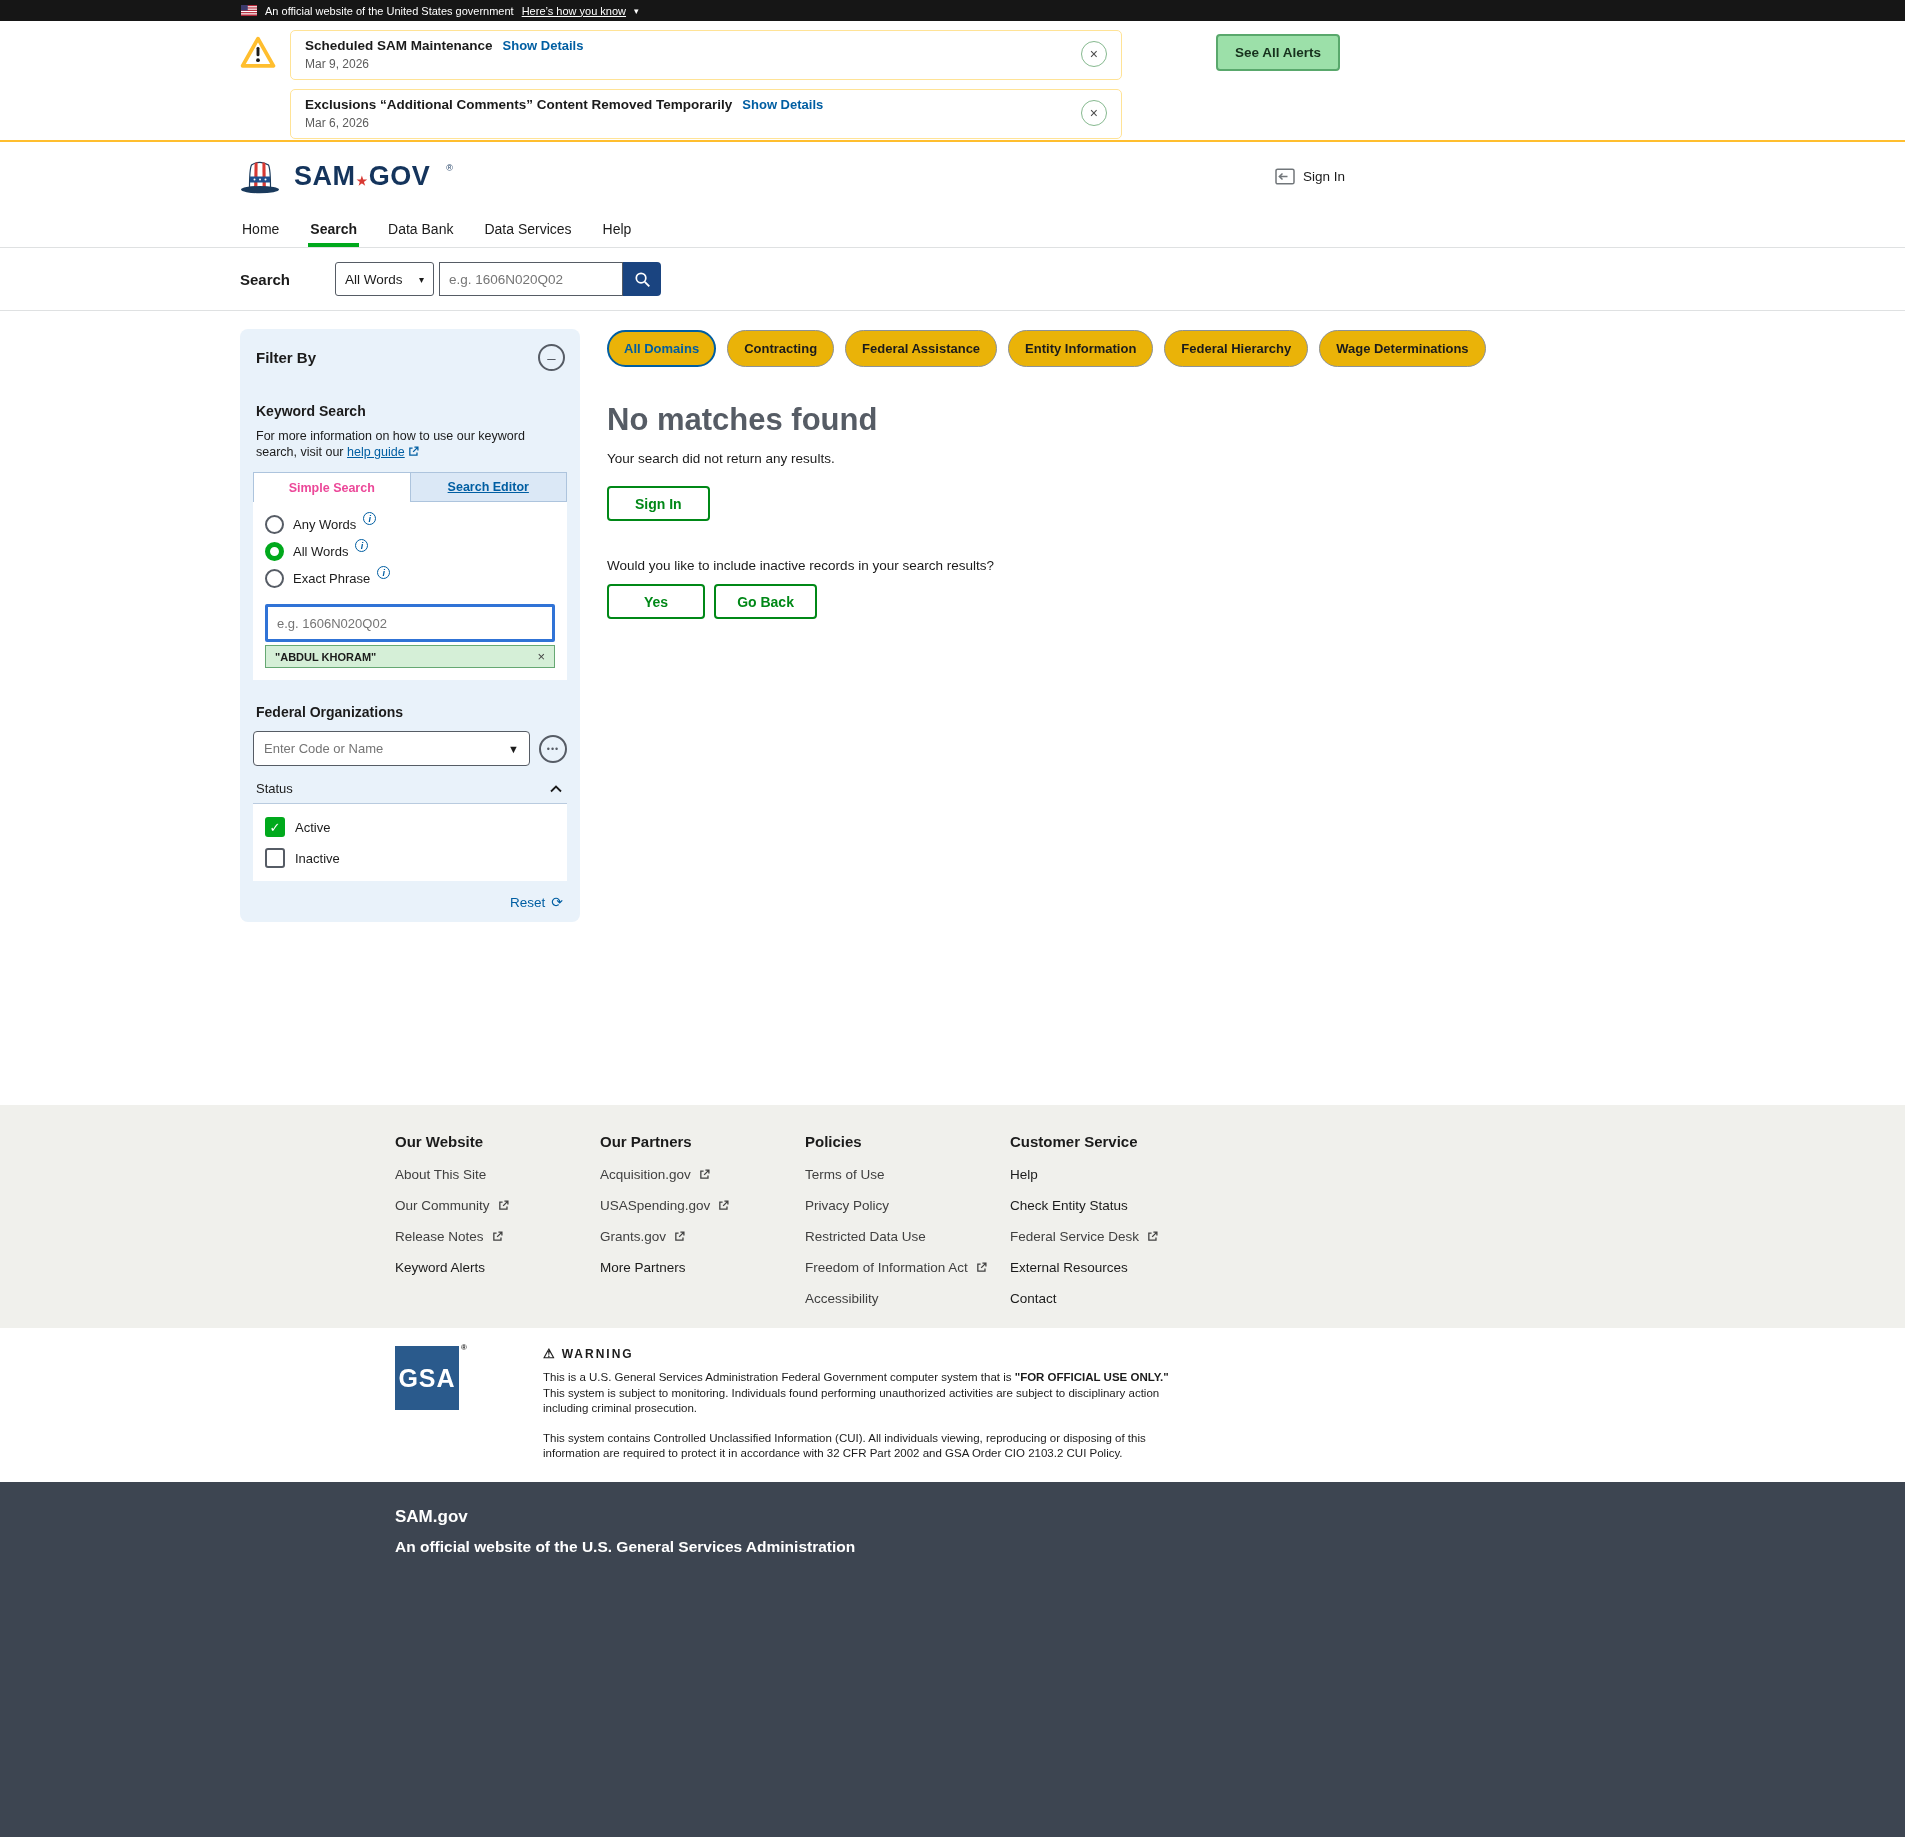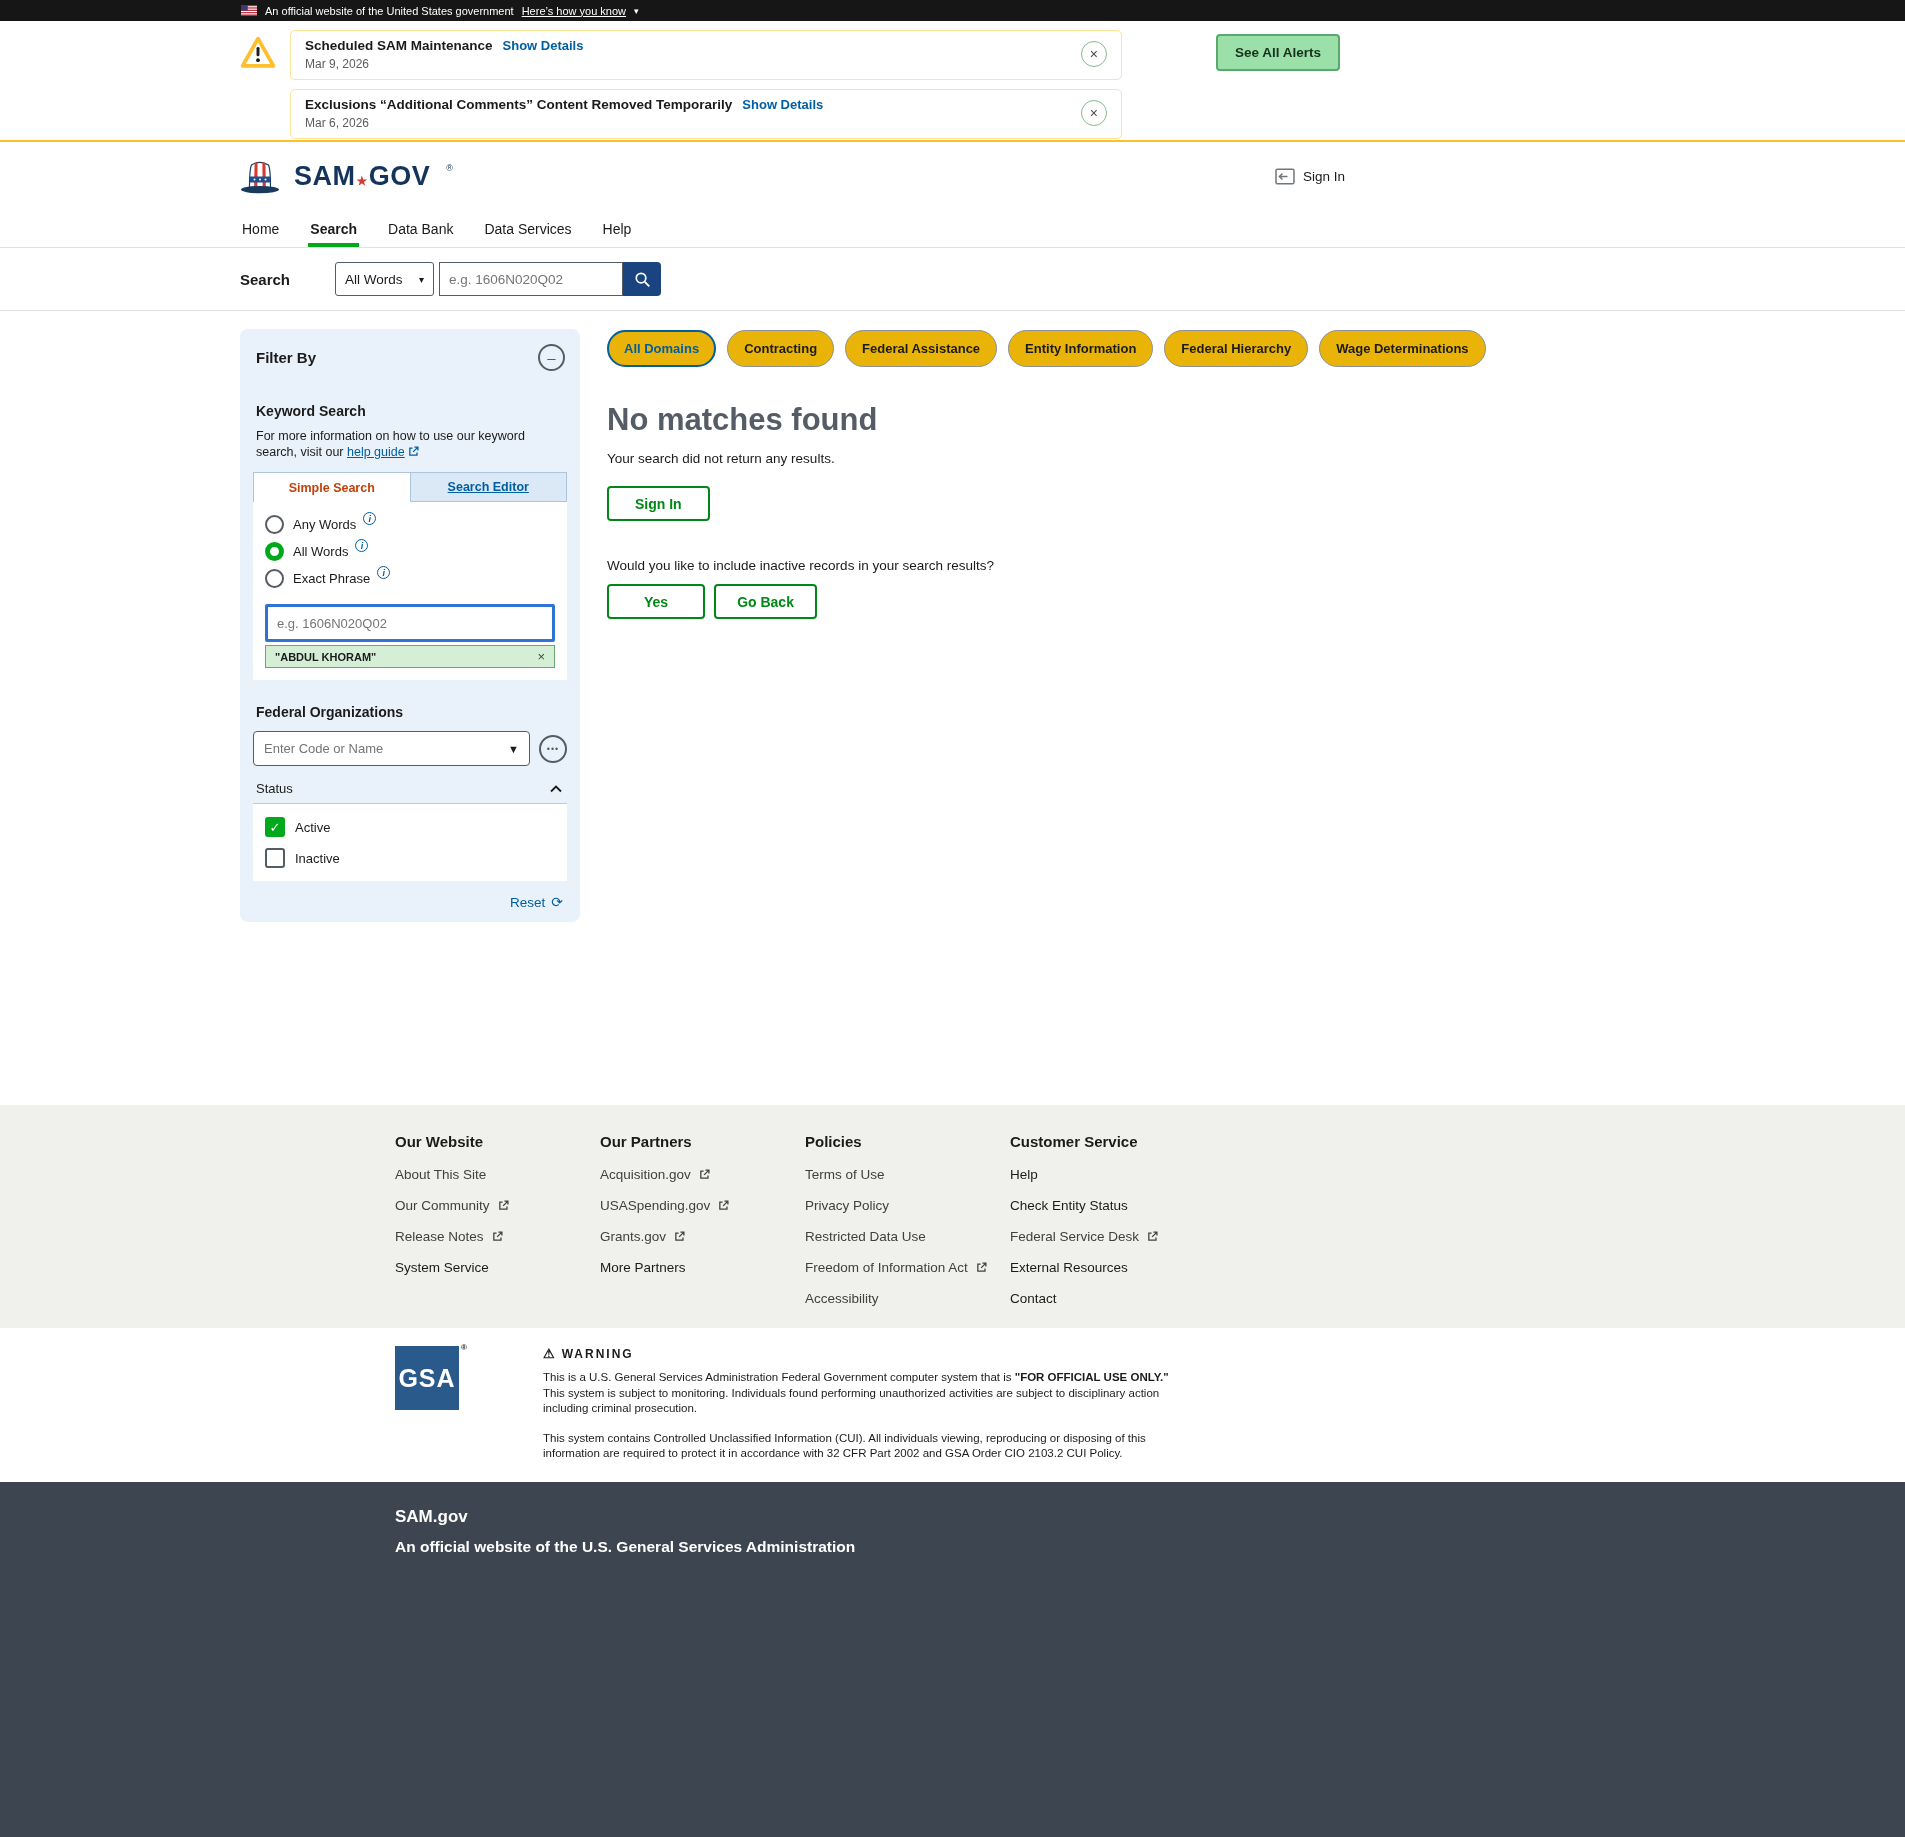--- a/index.html
+++ b/index.html
@@ -58,21 +58,21 @@
   .filter-panel { width:340px; background:#e9f2fa; border-radius:8px; padding:13px 13px 12px; flex:none; }
   .filter-head { display:flex; align-items:center; justify-content:space-between; padding:2px 2px 0 3px; }
   .filter-title { font-size:15px; font-weight:700; }
   .collapse-btn { width:27px; height:27px; border-radius:50%; border:2px solid #565c65; background:transparent; font-size:15px; color:#565c65; display:flex; align-items:center; justify-content:center; cursor:pointer; padding:0; line-height:1; }
   .kw-title { margin-top:32px; font-size:14px; font-weight:700; padding-left:3px; }
   .kw-desc { margin-top:9px; font-size:12.5px; line-height:16px; padding-left:3px; max-width:312px; }
   .help-link { color:#005ea2; text-decoration:underline; cursor:pointer; }
   .ext-icon { margin-left:3px; vertical-align:-1px; }
   .kw-tabs { margin-top:12px; display:flex; }
   .kw-tab { flex:1; height:30px; display:flex; align-items:center; justify-content:center; font-size:12.5px; font-weight:700; cursor:pointer; }
-  .kw-tab.active { background:#fff; color:#c2410c; border:1px solid #adc4dd; border-bottom:0; }
+  .kw-tab.active { background:#fff; color:#ec4899; border:1px solid #adc4dd; border-bottom:0; }
   .kw-tab.inactive { background:#dbe8f6; color:#005ea2; border:1px solid #adc4dd; border-left:0; text-decoration:underline; }
   .kw-panel { background:#fff; padding:13px 12px 12px; }
   .radio-row { display:flex; align-items:center; margin-bottom:8px; }
   .radio { width:19px; height:19px; border-radius:50%; border:2px solid #565c65; background:#fff; margin-right:9px; flex:none; cursor:pointer; }
   .radio.checked { border:5px solid #00a91c; }
   .radio-label { font-size:13px; }
   .info-icon { width:13px; height:13px; border:1px solid #005ea2; border-radius:50%; color:#005ea2; font-size:9px; font-style:italic; font-weight:700; display:inline-flex; align-items:center; justify-content:center; margin-left:7px; transform:translateY(-6px); cursor:pointer; flex:none; }
   .kw-input { margin-top:8px; width:100%; height:38px; border:3px solid #3073d6; border-radius:2px; padding:0 9px; font-size:13px; font-family:inherit; }
   .kw-chip { margin-top:3px; background:#d5efd7; border:1px solid #66a873; display:flex; align-items:center; justify-content:space-between; padding:3px 9px; font-size:11px; font-weight:700; }
   .chip-x { color:#444; cursor:pointer; font-size:13px; font-weight:400; }
@@ -374,21 +374,21 @@
               </svg>
             </a>
           <a class="flink">
               <span>Release Notes</span>
               <svg class="ext-icon" width="11" height="11" viewBox="0 0 12 12">
                 <path d="M5 2.2 H2 V10 H9.8 V7" fill="none" stroke="currentColor" stroke-width="1.4"></path>
                 <path d="M7 1.2 H10.8 V5 M10.8 1.2 L5.6 6.4" fill="none" stroke="currentColor" stroke-width="1.4"></path>
               </svg>
             </a>
           <a class="flink dark">
-              <span>System Service</span>
+              <span>Keyword Alerts</span>
             </a>
         </div>
         <div class="fcol">
           <div class="fcol-h">Our Partners</div>
           <a class="flink">
               <span>Acquisition.gov</span>
               <svg class="ext-icon" width="11" height="11" viewBox="0 0 12 12">
                 <path d="M5 2.2 H2 V10 H9.8 V7" fill="none" stroke="currentColor" stroke-width="1.4"></path>
                 <path d="M7 1.2 H10.8 V5 M10.8 1.2 L5.6 6.4" fill="none" stroke="currentColor" stroke-width="1.4"></path>
               </svg>

